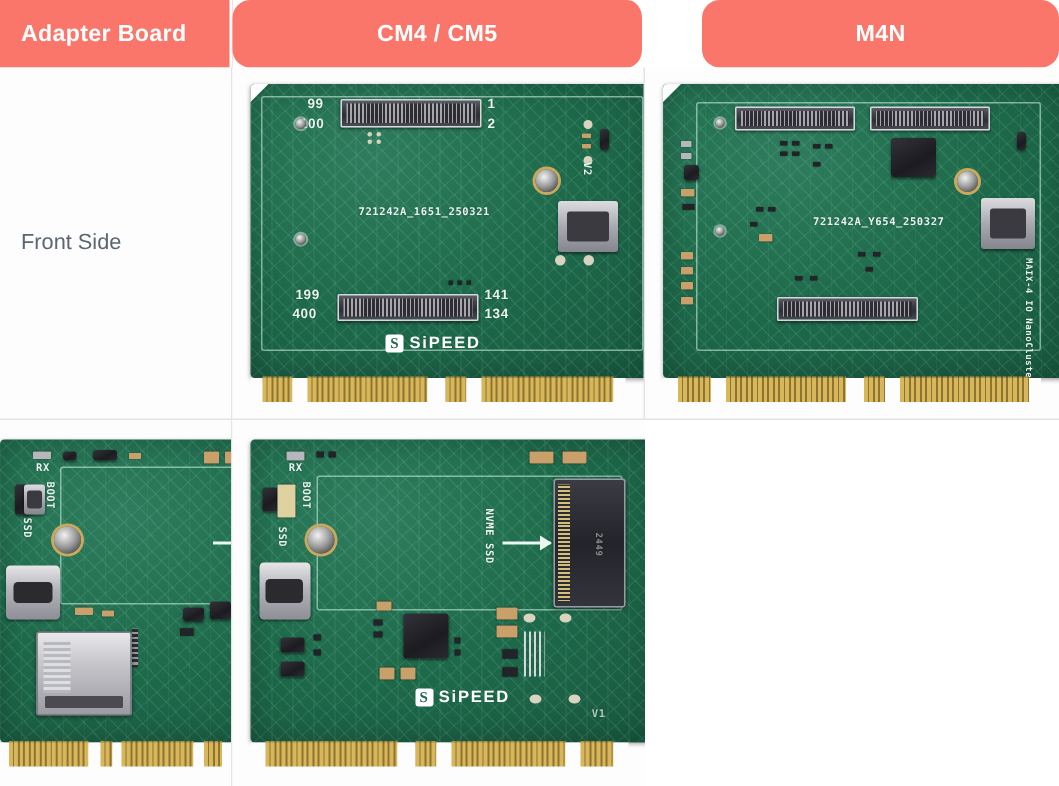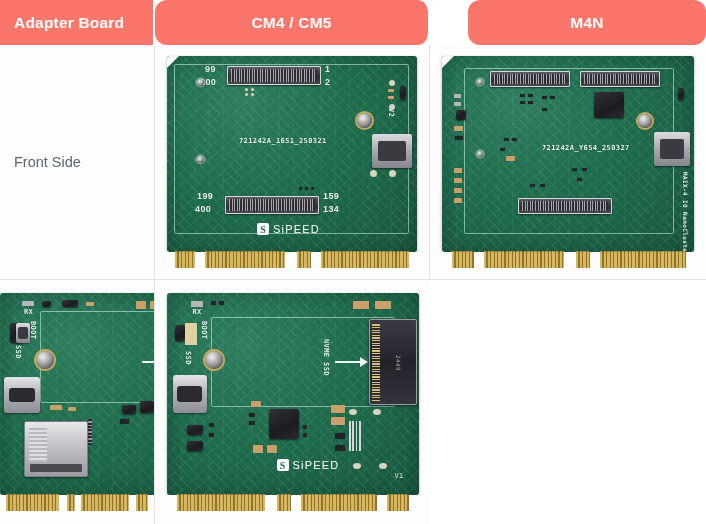--- a/index.html
+++ b/index.html
@@ -51,20 +51,21 @@
 
   
   .board-wrap{position:relative;}
   .pcb{
     position:relative;
     background:
       radial-gradient(ellipse at 30% 25%, #2f7d5e 0%, #1f6b4c 45%, #18573e 100%);
     border-radius:3px;
     box-shadow:0 1px 3px rgba(0,0,0,.35), inset 0 0 22px rgba(0,0,0,.25);
     overflow:hidden;
+    padding-left:20px;
   }
   
   .pcb .corner-cut{
     position:absolute;left:-1px;top:-1px;width:14px;height:14px;
     background:#fdfdfd;
     clip-path:polygon(0 0,100% 0,0 100%);
   }
   
   .traces{
     position:absolute;inset:0;
@@ -206,21 +207,21 @@
   .logo{
     position:absolute;display:flex;align-items:center;gap:4px;
   }
   .logo .mark{
     width:12px;height:12px;background:#ffffff;border-radius:2px;
     color:#1f6b4c;font-weight:bold;font-size:10px;
     display:flex;align-items:center;justify-content:center;
     font-family:"Liberation Serif",serif;
   }
   .logo .word{
-    color:#ffffff;font-size:11px;font-weight:normal;letter-spacing:1.2px;
+    color:#ffffff;font-size:11px;font-weight:bold;letter-spacing:1.2px;
     font-family:"Liberation Sans",sans-serif;
     text-align:center;
   }
 </style>
 </head>
 <body>
 
 <div class="table">
 
   <div class="cell hdr first">
@@ -247,21 +248,21 @@
 
         <div class="conn" style="left:60px;top:10px;width:92px;height:17px;"></div>
         <div class="silk num" style="left:38px;top:9px;">99</div>
         <div class="silk num" style="left:33px;top:22px;">100</div>
         <div class="silk num" style="left:158px;top:9px;">1</div>
         <div class="silk num" style="left:158px;top:22px;">2</div>
 
         <div class="conn" style="left:58px;top:140px;width:92px;height:16px;"></div>
         <div class="silk num" style="left:30px;top:136px;">199</div>
         <div class="silk num" style="left:28px;top:149px;">400</div>
-        <div class="silk num" style="left:156px;top:136px;">159</div>
+        <div class="silk num" style="left:156px;top:136px;">141</div>
         <div class="silk num" style="left:156px;top:149px;">134</div>
 
         <div class="silk small" style="left:72px;top:82px;">721242A_1651_250321</div>
 
         <div class="hole plain" style="left:30px;top:23px;width:7px;height:7px;"></div>
         <div class="hole plain" style="left:30px;top:100px;width:7px;height:7px;"></div>
         <div class="hole" style="left:190px;top:57px;width:15px;height:15px;"></div>
 
         <div class="pad" style="left:222px;top:24px;width:6px;height:6px;"></div>
         <div class="pad" style="left:222px;top:48px;width:6px;height:6px;"></div>

